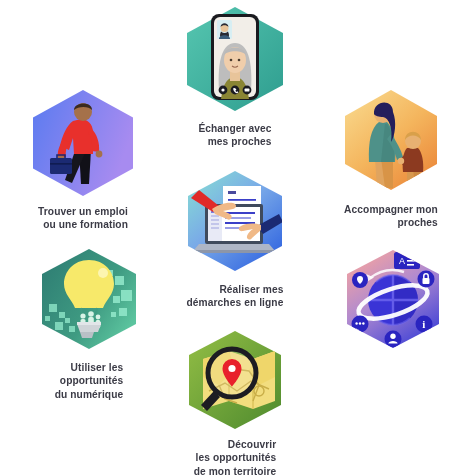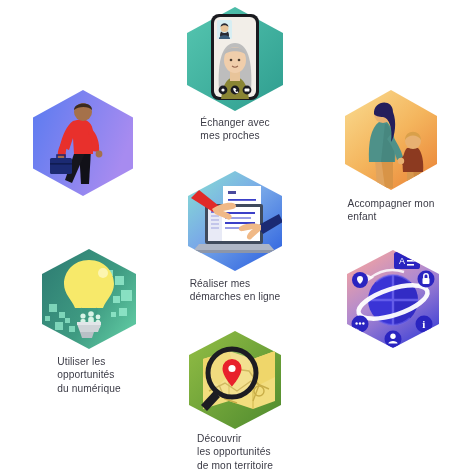--- a/index.html
+++ b/index.html
@@ -11,26 +11,26 @@
     position:relative;
   }
   .stage{position:relative;width:450px;height:476px;}
 
   .item{position:absolute;display:flex;flex-direction:column;align-items:center;}
 
   .hexwrap{position:relative;}
   .hexsvg{display:block;}
 
   .label{
-    margin-top:1px;
-    text-align:left;
+    margin-top:7px;
+    text-align:right;
     color:#3b3b46;
     font-size:10.2px;
     line-height:13.4px;
-    font-weight:400;
+    font-weight:700;
     letter-spacing:.1px;
     white-space:pre-line;
     font-family:"Liberation Sans", sans-serif;
   }
   .label.purple{color:#4b3fa8;}
 </style>
 </head>
 <body>
 
 <div class="stage">
@@ -64,20 +64,22 @@
 
           <circle cx="54" cy="24" r="9" fill="#a5714a"></circle>
           <path d="M45 22 C45 14 63 13 63 22 C60 18 49 18 45 22 Z" fill="#3a2a20"></path>
 
           <rect x="21" y="70" width="22" height="16" rx="1.6" fill="#1b2a73"></rect>
           <rect x="21" y="75" width="22" height="1.6" fill="#101c52"></rect>
           <path d="M28 70 v-3 h8 v3" fill="none" stroke="#1b2a73" stroke-width="1.6"></path>
         </g>
       </svg>
     </div>
+    <div class="label">Trouver un emploi
+ou une formation</div>
   </div>
 
   <div class="item" style="left:179px;top:3px;width:112px;">
     <div class="hexwrap">
       <svg class="hexsvg" width="112" height="112" viewBox="0 0 112 112">
         <defs>
           <linearGradient id="g2" x1="0" y1="0" x2="1" y2="1">
             <stop offset="0" stop-color="#56c6b0"></stop>
               <stop offset="1" stop-color="#2e9d8f"></stop>
           </linearGradient>
@@ -156,21 +158,21 @@
           <path d="M72 68 C68 72 66 75 64 77 L68 81 C70 78 73 75 75 73Z" fill="#8c3a20"></path>
 
           <circle cx="66" cy="77" r="3.2" fill="#e8b172"></circle>
 
           <circle cx="78" cy="57" r="8" fill="#e8b172"></circle>
           <path d="M70 56 C70 45 86 45 86 56 C83 50 73 50 70 56Z" fill="#d9a04a"></path>
         </g>
       </svg>
     </div>
     <div class="label">Accompagner mon
-enfant</div>
+proches</div>
   </div>
 
   <div class="item" style="left:174px;top:168px;width:122px;">
     <div class="hexwrap">
       <svg class="hexsvg" width="112" height="108" viewBox="0 0 112 108">
         <defs>
           <linearGradient id="g4" x1="0.05" y1="0.05" x2="0.85" y2="1">
             <stop offset="0" stop-color="#86dcd4"></stop>
               <stop offset="0.45" stop-color="#79a9e8"></stop>
               <stop offset="1" stop-color="#2f63e0"></stop>

